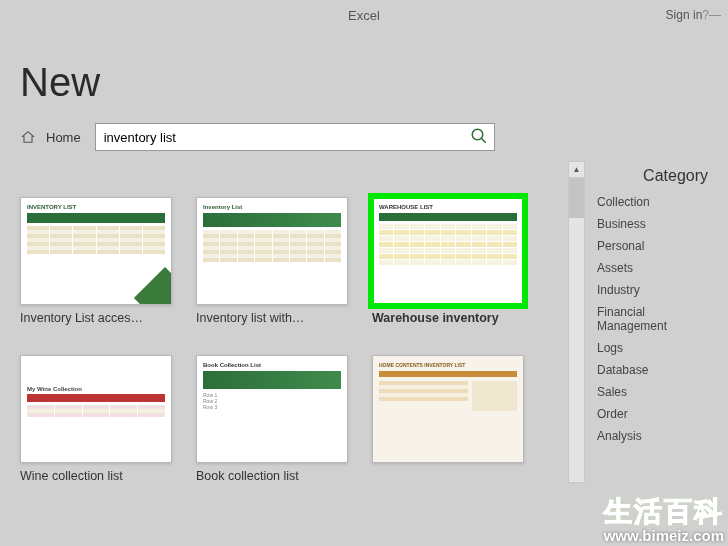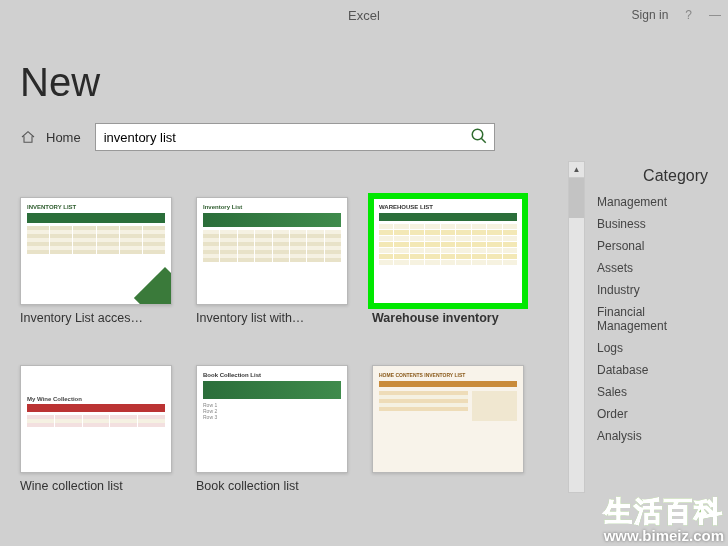--- a/index.html
+++ b/index.html
@@ -12,21 +12,21 @@
     overflow: hidden;
     position: relative;
   }
   .titlebar {
     height: 30px;
     display: flex; align-items: center;
     position: relative;
     color: #555;
   }
   .titlebar .app-title { position: absolute; left: 50%; transform: translateX(-50%); font-size: 13px; }
-  .titlebar .right { position: absolute; right: 8px; display: flex; align-items: center; gap: 17px; font-size: 12px; }
+  .titlebar .right { position: absolute; right: 8px; display: flex; align-items: center; gap: 0; font-size: 12px; }
   .titlebar .signin { }
   .titlebar .help { color: #888; }
   .titlebar .min { color: #888; letter-spacing: -1px; }
   .content {
     padding: 10px 20px 0 20px;
   }
   h1.new-title {
     font-size: 40px; font-weight: 300; color: #2a2a2a;
     margin: 20px 0 18px 0;
   }
@@ -51,21 +51,21 @@
   }
   .search-box input {
     flex: 1; border: none; outline: none; font-size: 13px;
     background: transparent;
   }
   .search-icon svg { width: 18px; height: 18px; stroke: #2f6b2f; fill: none; stroke-width: 2; }
   .main-row { display: flex; gap: 8px; }
   .results {
     flex: 1;
     padding-top: 36px;
-    display: flex; flex-wrap: wrap; gap: 40px 24px;
+    display: flex; flex-wrap: wrap; gap: 30px 24px;
     align-content: flex-start;
   }
   .template-card {
     width: 152px;
     display: flex; flex-direction: column;
   }
   .thumb {
     width: 152px; height: 108px;
     background: #fff;
     border: 1px solid #b8b8b8;
@@ -481,21 +481,21 @@
     </div>
 
     <div class="sidebar-col">
       <div class="scrollbar">
         <div class="arrow">▲</div>
         <div class="thumb-sb"></div>
       </div>
       <div class="sidebar">
         <h3>Category</h3>
         <ul class="cat-list">
-          <li>Management</li>
+          <li>Collection</li>
           <li>Business</li>
           <li>Personal</li>
           <li>Assets</li>
           <li>Industry</li>
           <li>Financial Management</li>
           <li>Logs</li>
           <li>Database</li>
           <li>Sales</li>
           <li>Order</li>
           <li>Analysis</li>

